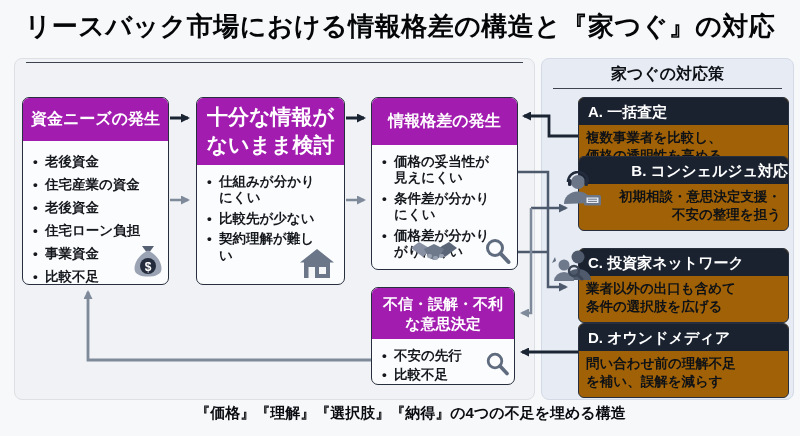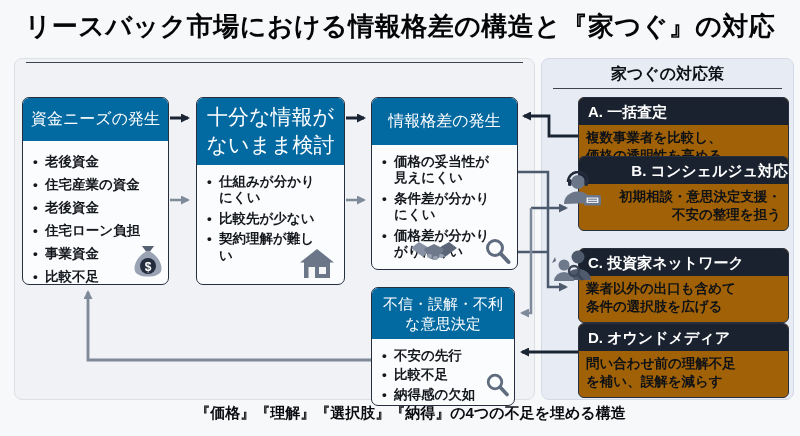--- a/index.html
+++ b/index.html
@@ -23,27 +23,27 @@
   .panel-title { text-align:center; font-size:16px; font-weight:bold; padding-top:5px; color:#0c0f14; }
   .panel-rule  { margin:3px auto 0; border-bottom:1.5px solid #3c434f; }
   #left-panel  .panel-rule { width:497px; }
   #right-panel .panel-rule { width:229px; }
 
   .flow-box {
     position:absolute; z-index:2;
     background:#fbfcfd; border:1.5px solid #272f3e; border-radius:7px; overflow:hidden;
   }
   .flow-header {
-    background:#0369a1; color:#fff; font-weight:normal; text-align:center;
+    background:#a21caf; color:#fff; font-weight:bold; text-align:center;
     white-space:pre-line;
   }
   #flow-box-1 { left:22px;  top:97px;  width:147px; height:188px; }
   #flow-box-2 { left:196px; top:97px;  width:149px; height:188px; }
   #flow-box-3 { left:371px; top:97px;  width:147px; height:173px; }
-  #flow-box-4 { left:371px; top:287px; width:144px; height:119px; }
+  #flow-box-4 { left:371px; top:287px; width:144px; height:98px; }
   #flow-box-1 .flow-header { font-size:16px;   padding:11px 2px; }
   #flow-box-2 .flow-header { font-size:21px; padding:5px 2px; line-height:1.35; }
   #flow-box-3 .flow-header { font-size:16px;   padding:13px 2px; }
   #flow-box-4 .flow-header { font-size:15px;   padding:6px 2px; line-height:1.3; }
   .flow-body { position:relative; padding:9px 4px 4px 9px; }
   #flow-box-1 .flow-body { padding-top:13px; }
   .bullet {
     position:relative; padding-left:13px; margin-bottom:5px;
     font-size:13.5px; font-weight:bold; line-height:1.22; white-space:pre-line;
   }

